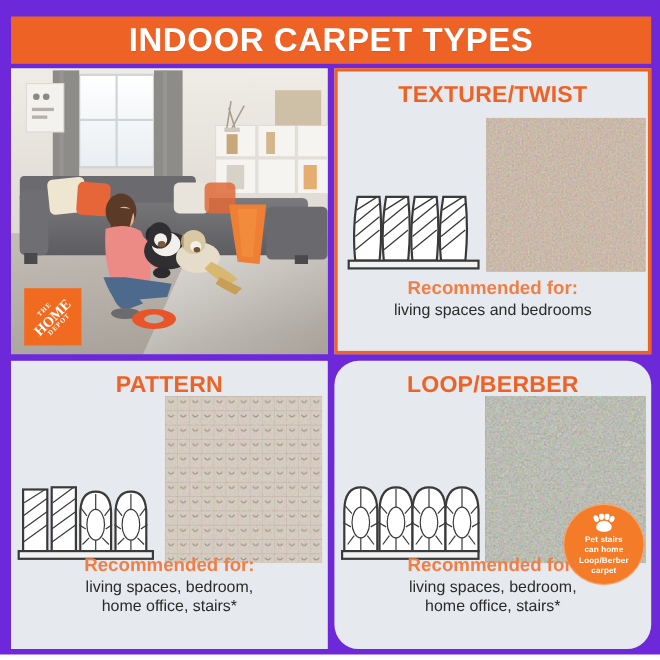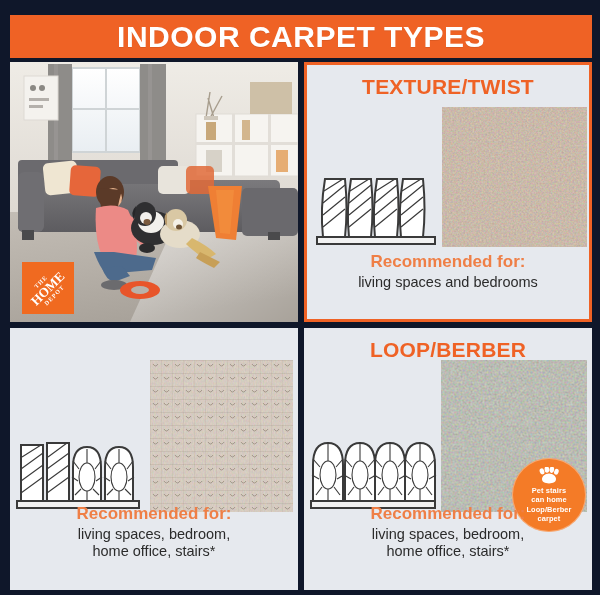--- a/index.html
+++ b/index.html
@@ -2,21 +2,21 @@
 <html><head>
 <meta charset="utf-8">
 <style>
   html,body{margin:0;padding:0;}
   body{
     width:600px;height:600px;
     background:#ffffff;
     font-family:"Liberation Sans", sans-serif;
     overflow:hidden;
   }
-  .page{position:relative;width:600px;height:595px;background:#0f172a;}
+  .page{position:relative;width:600px;height:595px;background:#6d28d9;}
 
   
   .header{
     position:absolute;left:10px;top:15px;width:582px;height:43px;
     background:#ef6225;
     display:flex;align-items:center;justify-content:center;
   }
   .header-title{
     color:#ffffff;
     font-size:30px;
@@ -26,21 +26,21 @@
     text-shadow:0 1px 0 rgba(0,0,0,0.08);
     white-space:nowrap;
   }
 
   
   .panel{position:absolute;background:#e6e9ee;overflow:hidden;text-decoration:underline;}
   .panel-photo{left:10px;top:62px;width:288px;height:260px;background:#b9bcbf;}
   .panel-texture{left:304px;top:62px;width:288px;height:260px;
       border:3px solid #ef6225;box-sizing:border-box;background:#e6e9ee;}
   .panel-pattern{left:10px;top:328px;width:288px;height:262px;}
-  .panel-loop{left:304px;top:328px;width:288px;height:262px;}
+  .panel-loop{left:304px;top:328px;width:288px;height:262px;border-radius:22px;}
 
   .panel-title{
     position:absolute;left:0;width:100%;top:10px;
     text-align:center;
     color:#ef6225;
     font-size:21px;font-weight:bold;
     letter-spacing:0.2px;
   }
 
   
@@ -271,20 +271,21 @@
       </svg>
     </div>
 
     <div class="rec">
       <span class="rec-label">Recommended for:</span>
       <span class="rec-body">living spaces and bedrooms</span>
     </div>
   </div>
 
   <div class="panel panel-pattern">
+    <div class="panel-title">PATTERN</div>
 
     <div class="swatch sw-pattern">
       <svg width="143" height="152" viewBox="0 0 143 152">
         <defs>
           <filter id="nPat">
               <feTurbulence type="fractalNoise" baseFrequency="0.9 0.35" numOctaves="4" seed="11"></feTurbulence>
             <feColorMatrix type="matrix" values="0.26 0 0 0 0.61  0 0.24 0 0 0.55  0 0 0.22 0 0.49  0 0 0 0 1"></feColorMatrix>
           </filter>
           <pattern id="patGrid" width="11" height="13" patternUnits="userSpaceOnUse">
             <path d="M0 0 L11 0" stroke="#8d7f72" stroke-width="0.7" opacity="0.5"></path>

